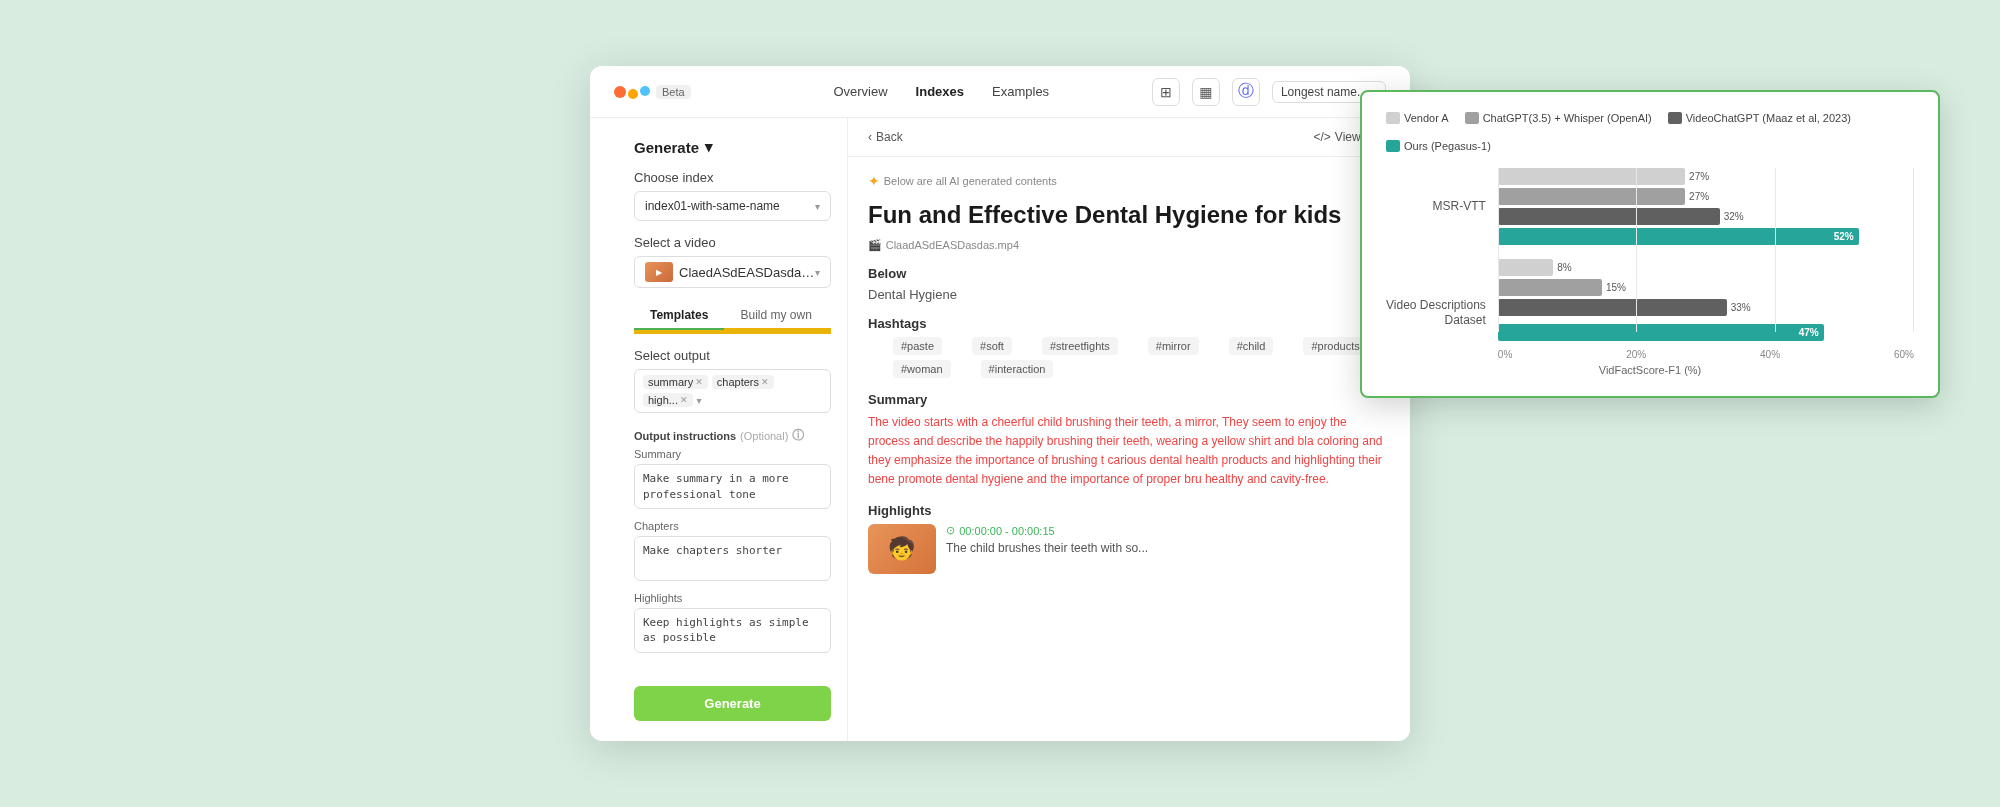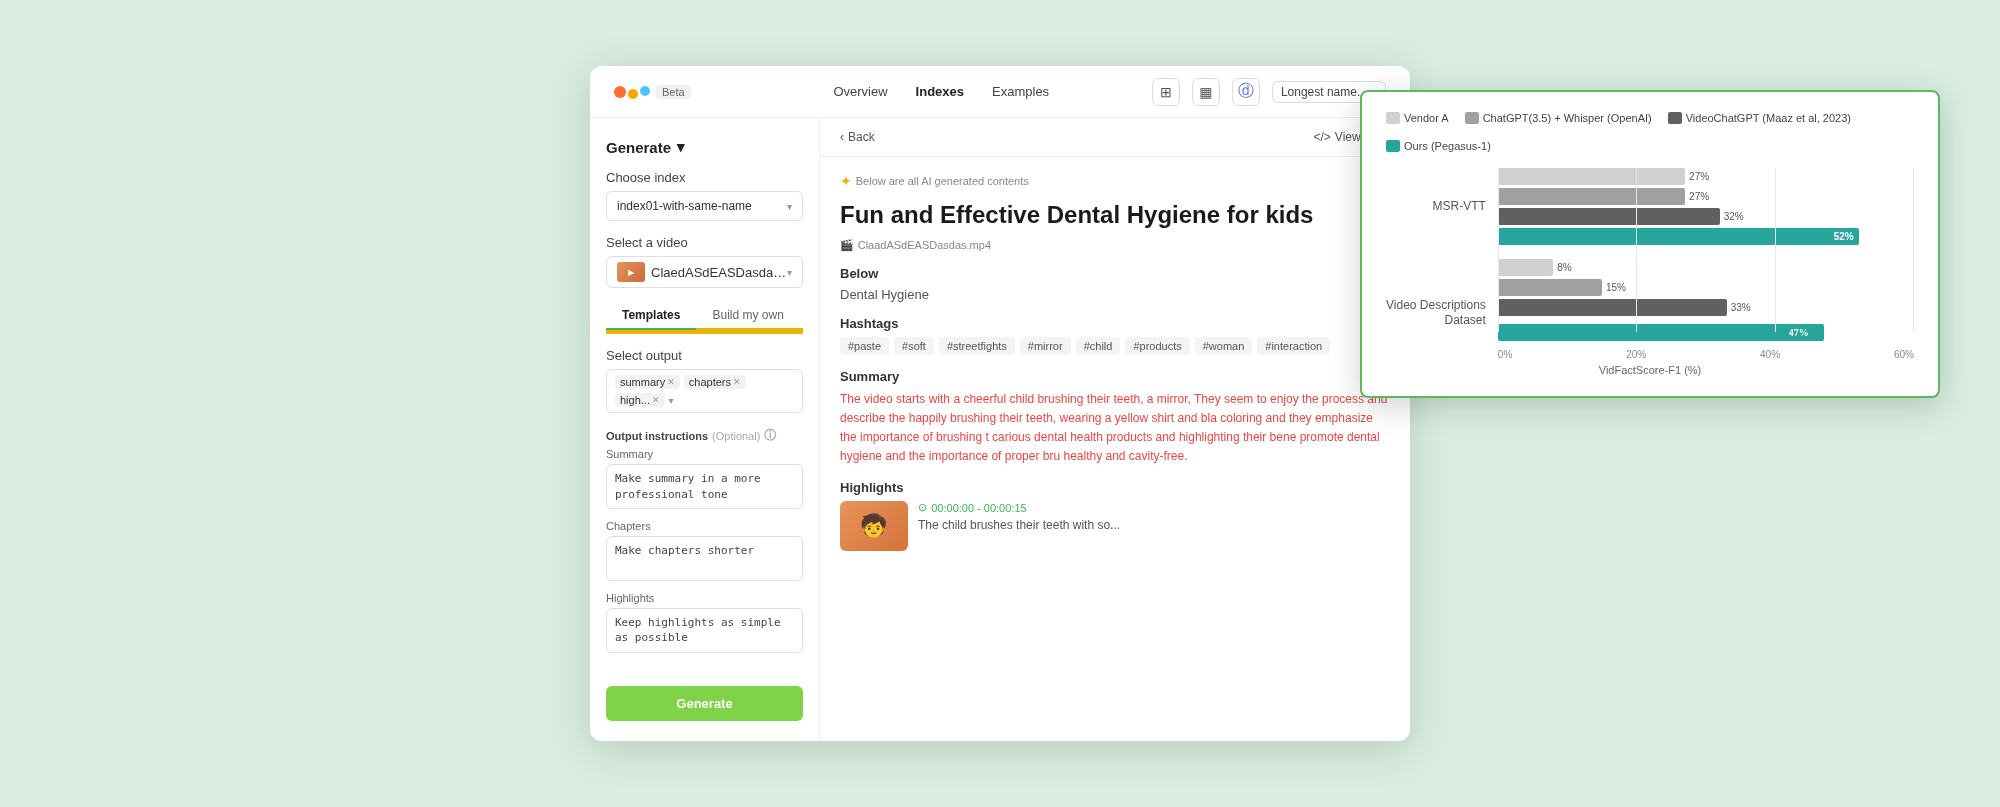--- a/index.html
+++ b/index.html
@@ -102,20 +102,21 @@
       cursor: pointer;
       border: 1px solid #ddd;
       border-radius: 6px;
       padding: 3px 8px;
     }
 
     
     .main-content {
       display: flex;
       flex: 1;
+      padding-left: 28px;
     }
 
     
     .sidebar {
       width: 230px;
       min-width: 230px;
       border-right: 1px solid #eee;
       padding: 20px 16px;
       background: #fff;
       display: flex;
@@ -342,20 +343,21 @@
       flex-wrap: wrap;
       gap: 5px;
       margin-bottom: 14px;
     }
     .hashtag {
       background: #f4f4f4;
       border-radius: 4px;
       padding: 3px 8px;
       font-size: 11px;
       color: #555;
+      margin-left: 25px;
     }
 
     .summary-text {
       font-size: 12px;
       color: #ef4444;
       line-height: 1.6;
       margin-bottom: 14px;
     }
 
     
@@ -685,21 +687,21 @@
           <div style="width:25%;background:#a0a0a0;height:100%;border-radius:2px;"></div>
           <span style="font-size:10px;color:#555;margin-left:4px;">15%</span>
         </div>
 
         <div style="display:flex;align-items:center;height:17px;margin-bottom:8px;">
           <div style="width:55%;background:#606060;height:100%;border-radius:2px;"></div>
           <span style="font-size:10px;color:#555;margin-left:4px;">33%</span>
         </div>
 
         <div style="display:flex;align-items:center;height:17px;">
-          <div style="width:78.3%;background:#26a69a;height:100%;border-radius:2px;display:flex;align-items:center;justify-content:flex-end;padding-right:15px;font-family:Liberation Serif, serif;">
+          <div style="width:78.3%;background:#26a69a;height:100%;border-radius:2px;display:flex;align-items:center;justify-content:flex-end;padding-right:5px;">
             <span style="font-size:10px;color:white;font-weight:600;">47%</span>
           </div>
         </div>
       </div>
 
       <div style="display:flex;justify-content:space-between;margin-top:8px;font-size:10px;color:#888;">
         <span>0%</span>
         <span>20%</span>
         <span>40%</span>
         <span>60%</span>

